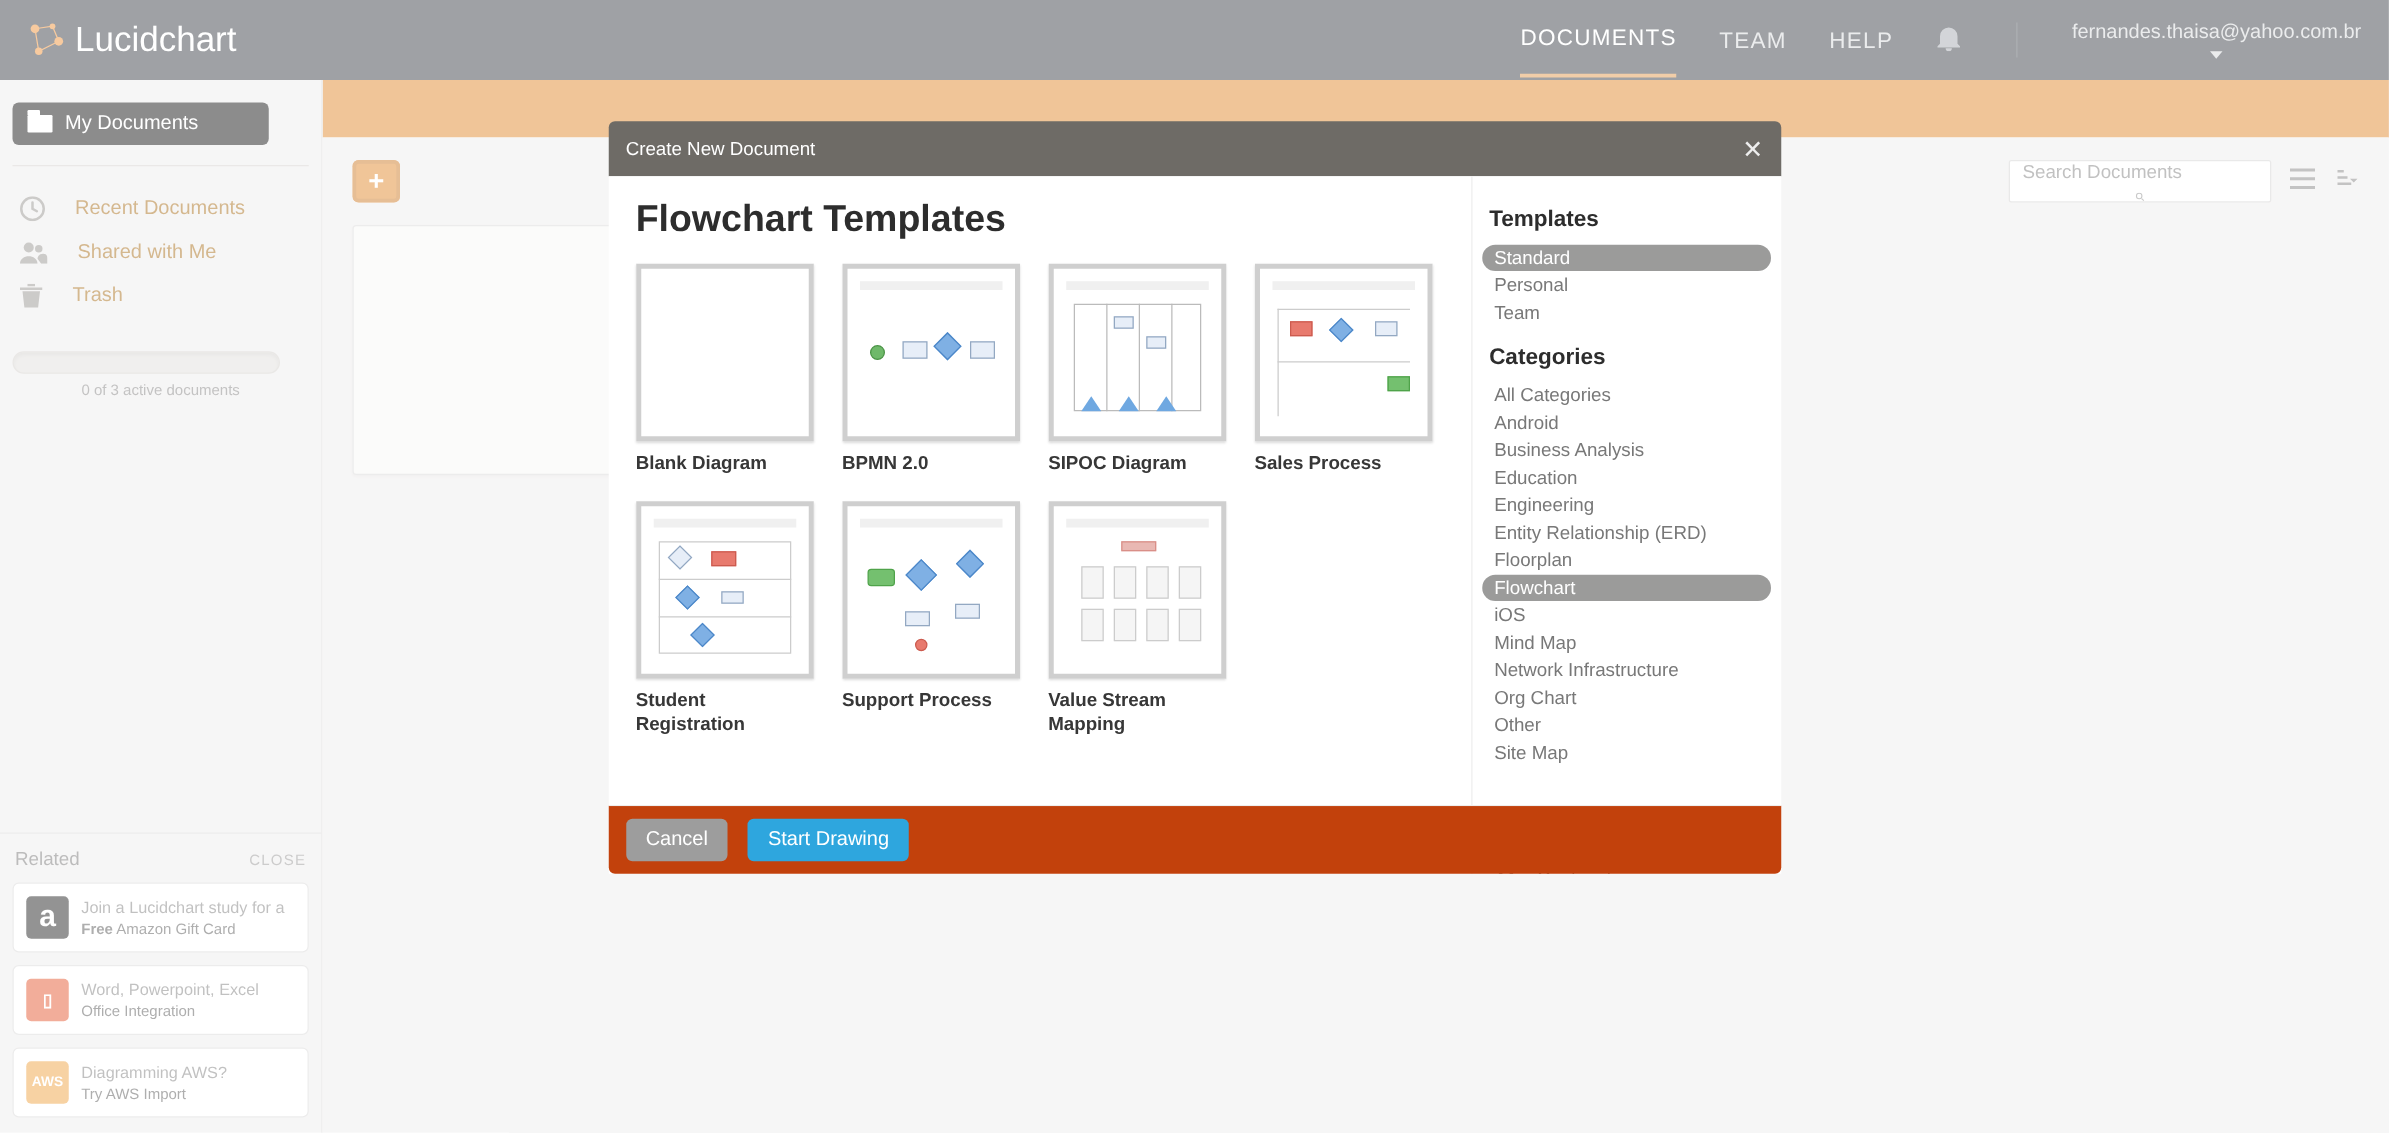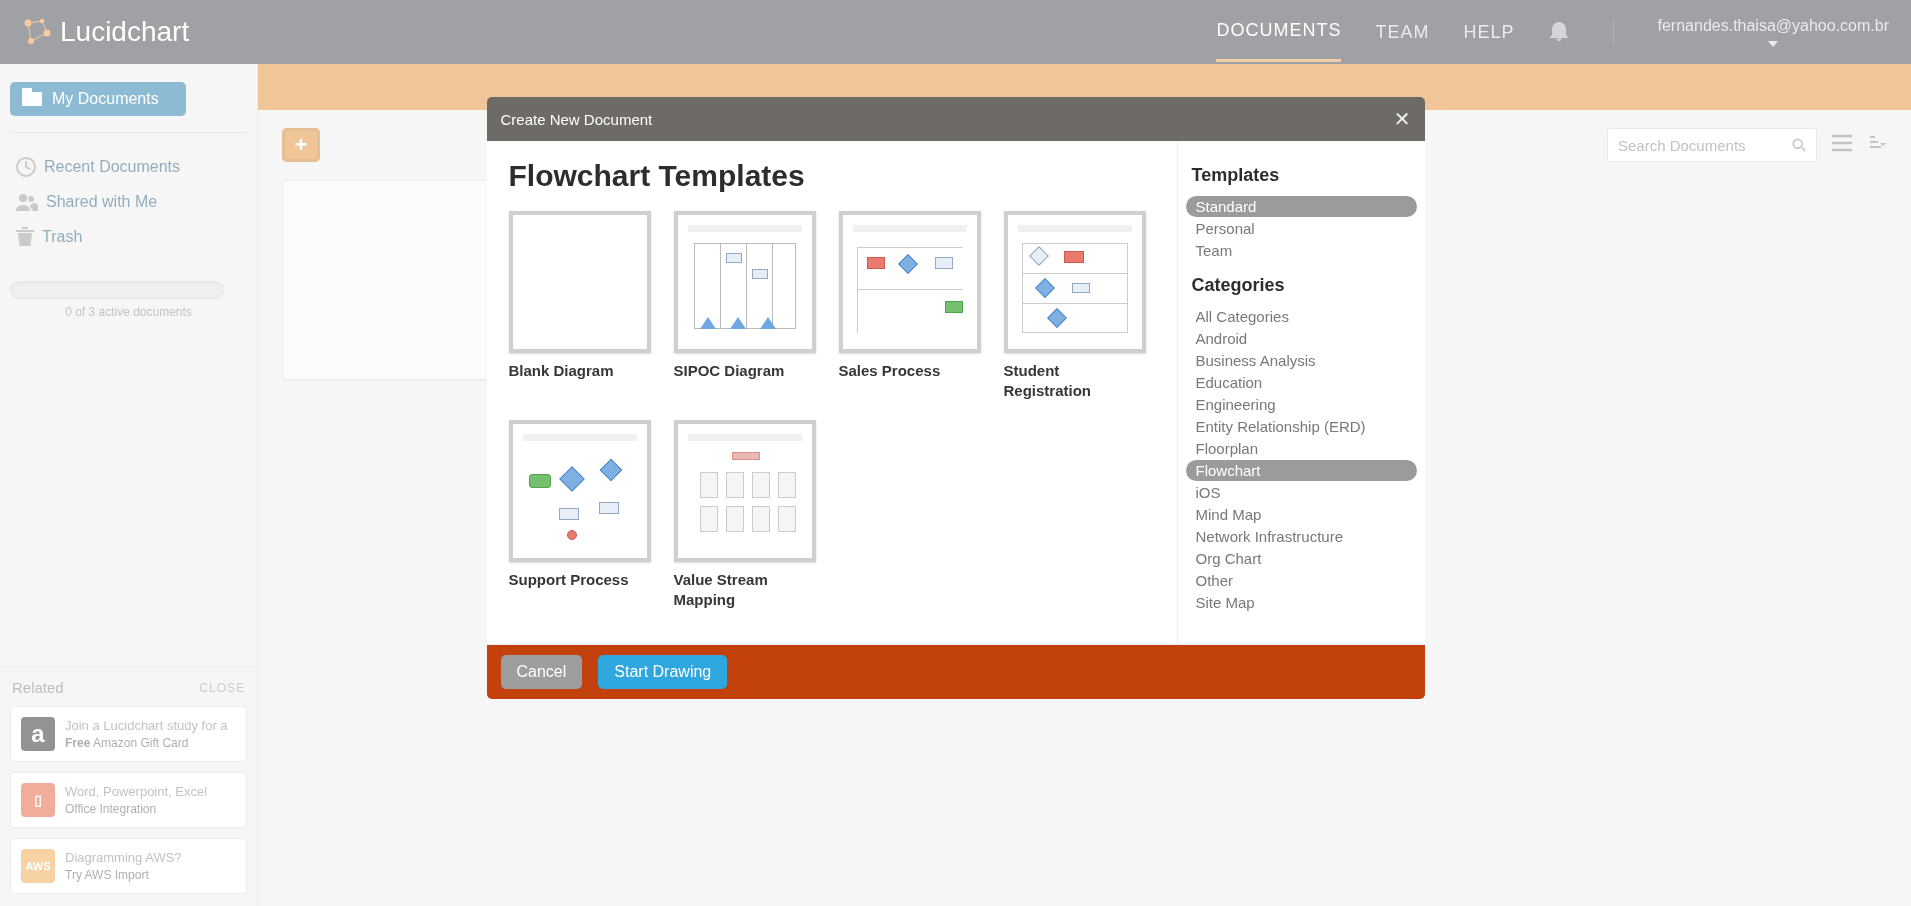--- a/index.html
+++ b/index.html
@@ -17,44 +17,44 @@
   .nav-sep { width:1px; height:28px; background:#4a4f57; margin:0 10px; }
   .bell { color:#9ea3aa; }
   .useremail { color:#d3d5d8; font-size:16px; display:flex; align-items:center; gap:6px;flex-direction:column;}
   .caret-down { width:0;height:0;border-left:5px solid transparent;border-right:5px solid transparent;border-top:6px solid #d3d5d8;}
 
   
   .orangebar { position:absolute; left:258px; right:0; top:64px; height:46px; background:#de7f1c; }
 
   
   .sidebar { position:absolute; left:0; top:64px; bottom:0; width:258px; background:#eceaea; border-right:1px solid #d6d6d6; padding:18px 10px; }
-  .btn-mydocs { background:#0369a1; color:#fff; border:none; width:176px; height:34px; border-radius:5px; display:flex; align-items:center; gap:10px; padding:0 12px; font-size:16px; cursor:pointer;}
+  .btn-mydocs { background:#000000; color:#fff; border:none; width:205px; height:34px; border-radius:5px; display:flex; align-items:center; gap:10px; padding:0 12px; font-size:16px; cursor:pointer;}
   .folder-icon { width:20px; height:14px; background:#fff; border-radius:1px; position:relative;}
   .folder-icon:before { content:""; position:absolute; top:-4px; left:0; width:10px; height:4px; background:#fff; border-radius:1px 1px 0 0;}
   .sidebar hr { border:none; border-top:1px solid #d0cdc9; margin:16px 0; }
-  .side-link { display:flex; align-items:center; gap:8px; padding:8px 6px; color:#0c4a6e; font-size:16px; cursor:pointer;}
+  .side-link { display:flex; align-items:center; gap:24px; padding:8px 6px; color:#a16207; font-size:16px; cursor:pointer;}
   .side-link svg { flex:0 0 auto; }
   .quota-bar { width:214px; height:18px; background:#dedcd9; border:1px solid #cfccc8; border-radius:10px; margin:26px 0 6px; box-shadow:inset 0 2px 3px rgba(0,0,0,0.08);}
   .quota-text { text-align:center; font-size:12px; color:#7a7a7a;}
 
   .related-box { position:absolute; left:0; right:0; bottom:0; border-top:1px solid #d6d6d6; padding:12px 10px;}
   .related-head { display:flex; justify-content:space-between; align-items:center; color:#6c6c6c; font-size:15px; padding:0 2px;}
   .related-head .close { font-size:12px; letter-spacing:1px; color:#8e8e8e; cursor:pointer;}
   .promo { display:flex; gap:10px; align-items:center; background:#fff; border:1px solid #d6d6d6; border-radius:5px; padding:10px; margin-top:10px; cursor:pointer;}
   .promo-icon { width:34px; height:34px; border-radius:4px; display:flex; align-items:center; justify-content:center; font-weight:700; color:#fff; font-size:14px;}
   .promo-text { font-size:13px; color:#777; line-height:1.35;}
   .promo-text .big { color:#4c4c4c; font-size:12px;}
   .promo-text .big b { font-weight:700;}
 
   
   .main { position:absolute; left:258px; right:0; top:110px; bottom:0; background:#eceaea; padding:18px 24px; }
   .toolbar { display:flex; align-items:center; gap:14px; margin-bottom:18px;}
   .plus-btn { width:38px; height:34px; background:#de7f1c; color:#fff; border-radius:5px; display:flex; align-items:center; justify-content:center; font-size:22px; font-weight:700; cursor:pointer; box-shadow:0 0 0 3px #c86f16 inset;}
   .toolbar-spacer { flex:1; }
-  .search { background:#fff; border:1px solid #cfcfcf; border-radius:2px; height:34px; display:flex; align-items:center; padding:0 10px; gap:8px; width:210px;}
+  .search { background:#fff; border:1px solid #cfcfcf; border-radius:2px; height:34px; display:flex; align-items:center; padding:0 10px; gap:8px; width:210px;flex-direction:column;}
   .search input { border:none; outline:none; font-size:15px; color:#555; width:100%; background:transparent;}
   .viewbtn { color:#7a7a7a; cursor:pointer;}
   .doc-tile { width:224px; height:200px; background:#f6f5f3; border:1px solid #d6d6d6; border-radius:3px; box-shadow:0 1px 2px rgba(0,0,0,0.04);}
 
   
   .dim { position:absolute; inset:0; background:rgba(255,255,255,0.55);}
 
   
   .modal-wrap { position:absolute; left:50%; top:56px; transform:translateX(-50%); width:938px; z-index:100;}
   .modal-head { background:#6e6b66; color:#fff; height:44px; border-radius:5px 5px 0 0; display:flex; align-items:center; padding:0 14px; font-size:15px;margin-top:41px;}
@@ -219,20 +219,32 @@
           <div class="tmpl">
             <div class="thumb">
               <div class="thumb-inner"></div>
             </div>
                  <div class="label">Blank Diagram</div>
           </div>
           <div class="tmpl">
             <div class="thumb">
               <div class="thumb-inner">
                 <div class="mini-bar"></div>
+   <div class="shape" style="left:12px;top:55px;width:12px;height:12px;border-radius:50%;background:#6fb96a;border-color:#4a9345"></div>
+   <div class="shape" style="left:38px;top:52px;width:20px;height:14px"></div>
+   <div class="shape" style="left:66px;top:48px;width:16px;height:16px;transform:rotate(45deg);background:#7fb0e4;border-color:#4c87c8"></div>
+   <div class="shape" style="left:92px;top:52px;width:20px;height:14px"></div>
+              </div>
+            </div>
+                 <div class="label">BPMN 2.0</div>
+          </div>
+          <div class="tmpl">
+            <div class="thumb">
+              <div class="thumb-inner">
+                <div class="mini-bar"></div>
    <div style="position:absolute;left:10px;top:22px;right:10px;bottom:14px;border:1px solid #bbb"></div>
    <div style="position:absolute;left:10px;top:22px;bottom:14px;width:1px;background:#bbb;left:36px"></div>
    <div style="position:absolute;left:10px;top:22px;bottom:14px;width:1px;background:#bbb;left:62px"></div>
    <div style="position:absolute;left:10px;top:22px;bottom:14px;width:1px;background:#bbb;left:88px"></div>
    <div class="shape" style="left:42px;top:32px;width:16px;height:10px"></div>
    <div class="shape" style="left:68px;top:48px;width:16px;height:10px"></div>
    <div class="shape" style="left:16px;top:88px;width:0;height:0;border:8px solid transparent;border-bottom:12px solid #6fa8e1;background:none"></div>
    <div class="shape" style="left:46px;top:88px;width:0;height:0;border:8px solid transparent;border-bottom:12px solid #6fa8e1;background:none"></div>
    <div class="shape" style="left:76px;top:88px;width:0;height:0;border:8px solid transparent;border-bottom:12px solid #6fa8e1;background:none"></div>
               </div>

